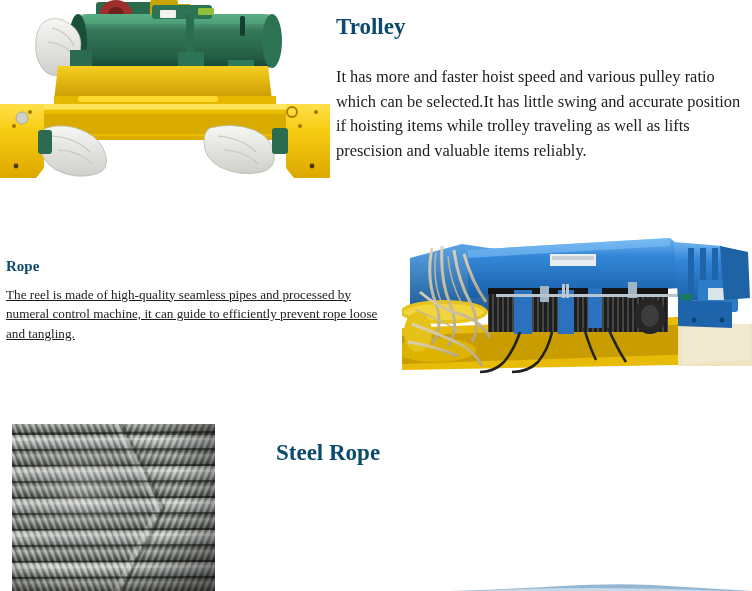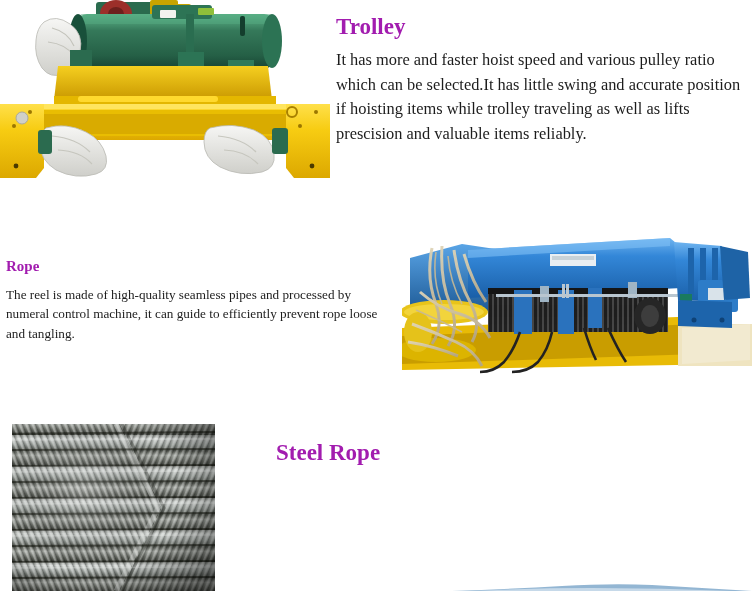--- a/index.html
+++ b/index.html
@@ -16,21 +16,21 @@
     width: 752px;
     height: 591px;
     overflow: hidden;
     background: #ffffff;
   }
 
   
   .heading {
     font-family: "Liberation Serif", "DejaVu Serif", serif;
     font-weight: bold;
-    color: #a21caf;
+    color: #0c4a6e;
     margin: 0;
     line-height: 1.1;
     white-space: nowrap;
   }
   .body-text {
     font-family: "Liberation Serif", "DejaVu Serif", serif;
     color: #1c1c1c;
     margin: 0;
   }
 
@@ -45,35 +45,36 @@
   .trolley-text {
     position: absolute;
     left: 336px;
     top: 14px;
     width: 412px;
   }
   .trolley-text .heading { font-size: 23px; }
   .trolley-text .body-text {
     font-size: 16.4px;
     line-height: 24.5px;
-    margin-top: 9px;
+    margin-top: 26px;
   }
 
   
   .reel-text {
     position: absolute;
     left: 6px;
     top: 258px;
     width: 385px;
   }
   .reel-text .heading { font-size: 15px; }
   .reel-text .body-text {
     font-size: 13.2px;
     line-height: 19.5px;
     margin-top: 10px;
+    text-decoration: underline;
   }
   .reel-photo {
     position: absolute;
     left: 402px;
     top: 232px;
     width: 350px;
     height: 144px;
   }
 
   

